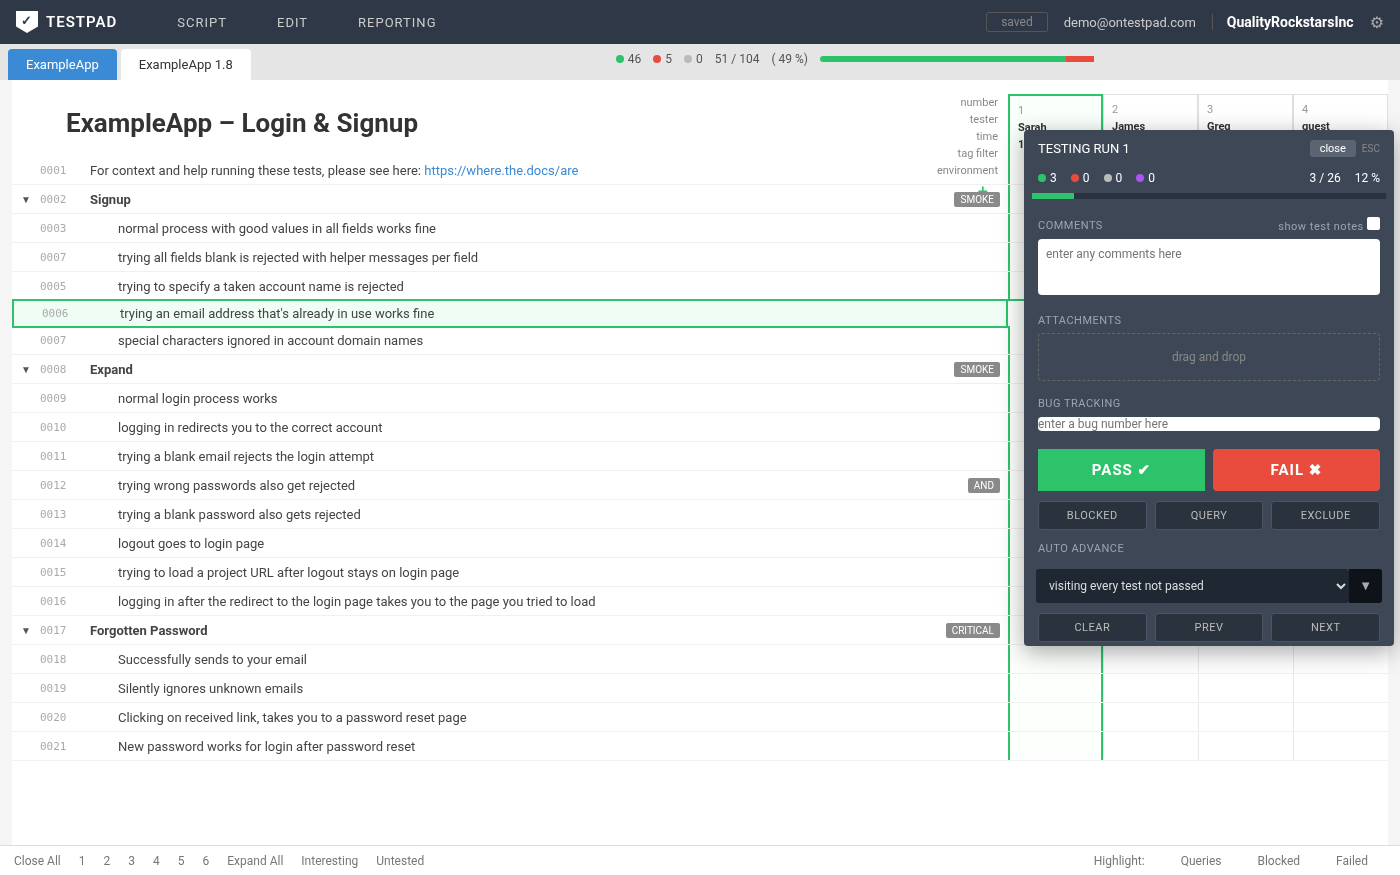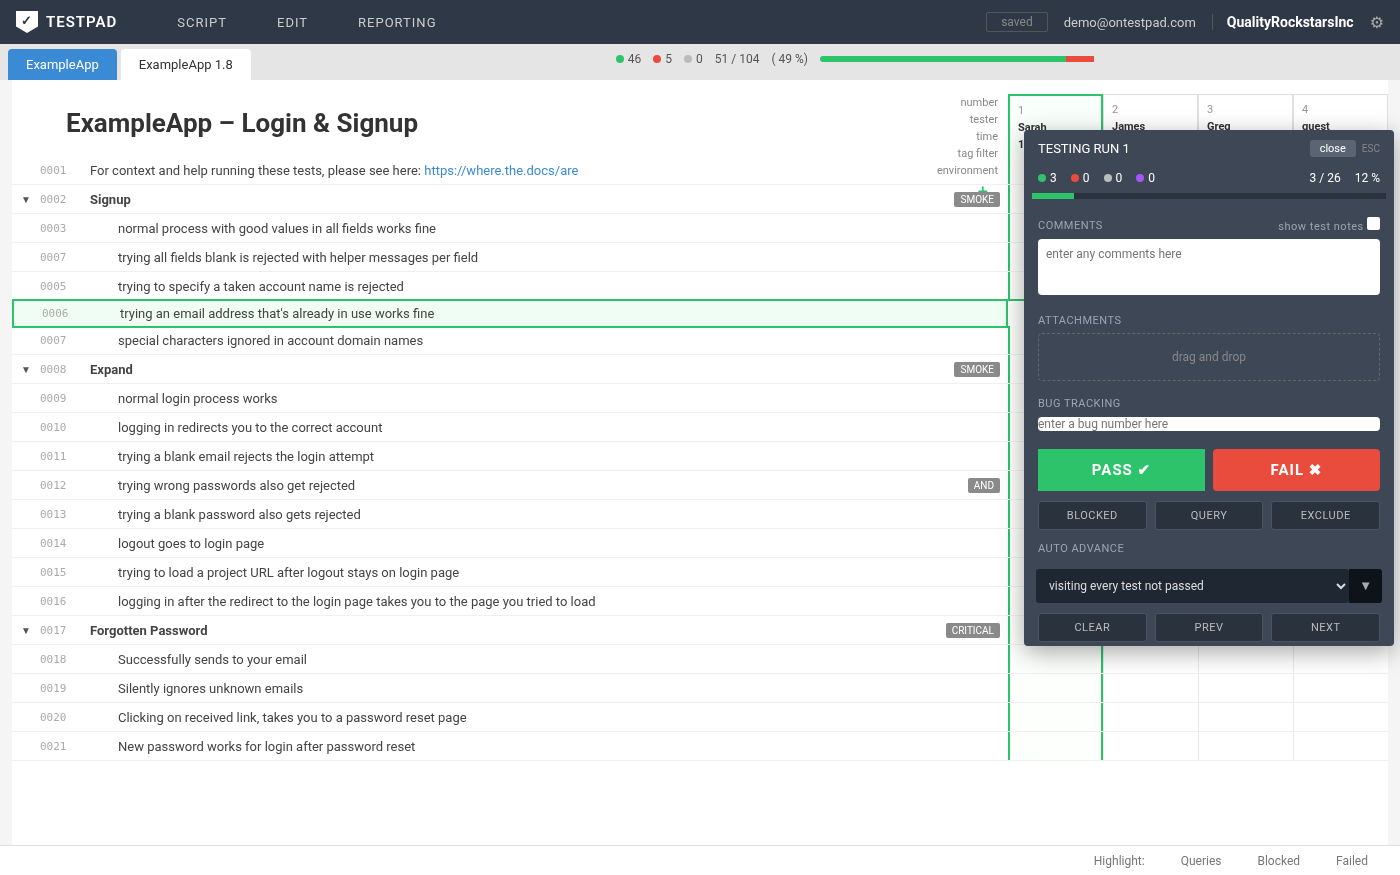--- a/index.html
+++ b/index.html
@@ -427,19 +427,20 @@
     <div class="sel-arrow">▼</div>
   </div>
   <div class="popup-btns-sm" style="padding-bottom:4px">
     <button class="btn-sm">CLEAR</button>
     <button class="btn-sm">PREV</button>
     <button class="btn-sm">NEXT</button>
   </div>
 </div>
 
 <div class="bottom-bar">
+  <div id="footer-left"><span>Close All</span><span>1</span><span>2</span><span>3</span><span>4</span><span>5</span><span>6</span><span>Expand All</span><span>Interesting</span><span>Untested</span></div>
   <div class="bottom-right" id="footer-right">
       <span>Highlight:</span>
       <span>Queries</span>
       <span>Blocked</span>
       <span>Failed</span>
     </div>
 </div>
 
 </body></html>

